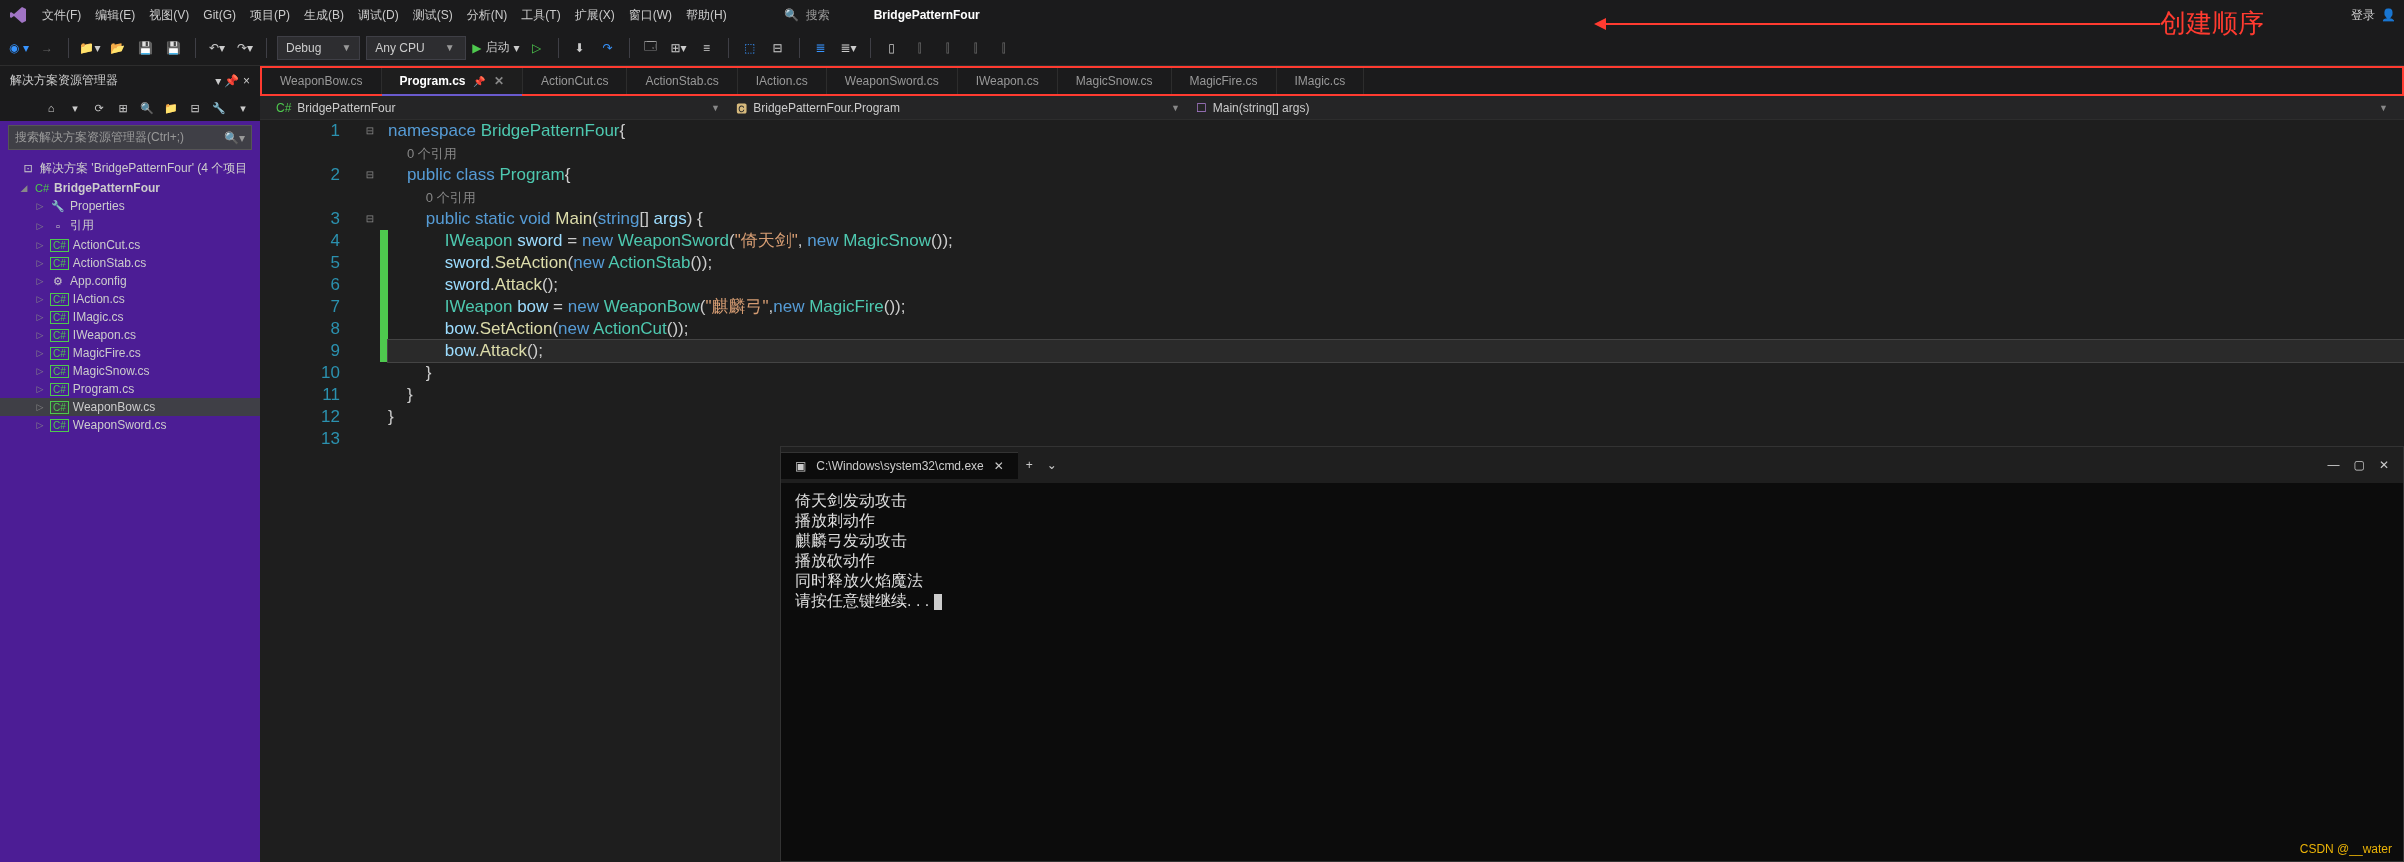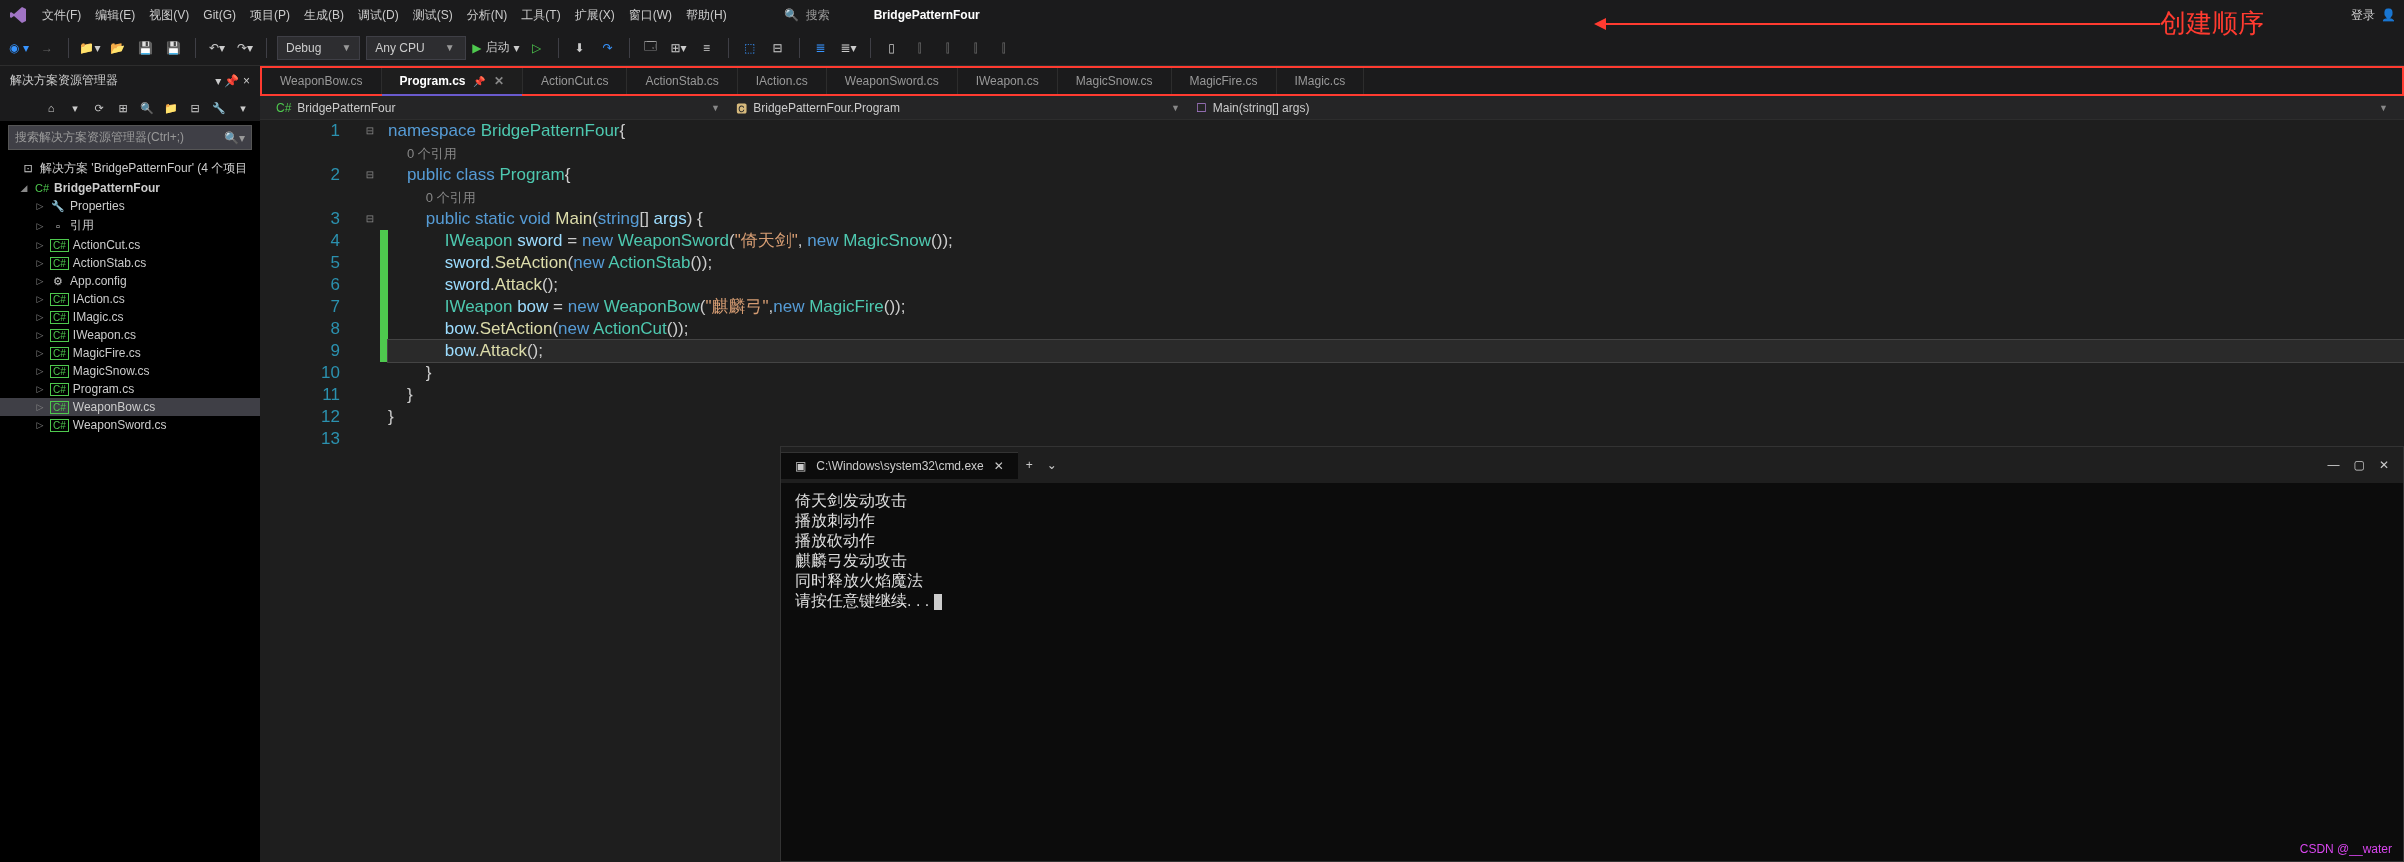--- a/index.html
+++ b/index.html
@@ -15,21 +15,21 @@
 .annot .arrow { width:560px; height:2px; background:#ff3b30; position:relative; }
 .annot .arrow::before { content:""; position:absolute; left:-12px; top:-5px; border:6px solid transparent; border-right:12px solid #ff3b30; }
 .toolbar { height:36px; display:flex; align-items:center; padding:0 8px; background:#1b1b1c; gap:6px; border-bottom:1px solid #2d2d2d; }
 .tbtn { width:22px; height:22px; display:flex; align-items:center; justify-content:center; color:#ccc; }
 .combo { background:#2d2d30; border:1px solid #3f3f46; padding:2px 8px; color:#ccc; display:flex; align-items:center; gap:20px; height:24px; }
 .combo .chev { color:#999; font-size:10px; }
 .run-btn { display:flex; align-items:center; gap:4px; color:#ccc; }
 .run-btn .tri { color:#4ec94e; }
 .sep { width:1px; height:20px; background:#3f3f46; margin:0 4px; }
 .main { display:flex; height:calc(100% - 66px); }
-.sidebar { width:260px; background:#000000; display:flex; flex-direction:column; }
+.sidebar { width:260px; background:#4c1d95; display:flex; flex-direction:column; }
 .side-title { padding:6px 10px; background:#1b1b1c; color:#ccc; display:flex; justify-content:space-between; align-items:center; }
 .side-tools { display:flex; gap:6px; padding:4px 8px; justify-content:flex-end; background:#1b1b1c; }
 .side-tools span { width:18px; height:18px; display:flex; align-items:center; justify-content:center; color:#ccc; font-size:11px; }
 .side-search { margin:4px 8px; background:#3f3f46; border:1px solid #555; padding:3px 6px; color:#999; display:flex; align-items:center; justify-content:space-between; }
 .tree { padding:4px 0; overflow:auto; }
 .tree-row { display:flex; align-items:center; padding:2px 4px; gap:4px; color:#ccc; cursor:pointer; }
 .tree-row.sel { background:#3f3f46; }
 .tree-row .exp { width:12px; text-align:center; color:#888; font-size:9px; }
 .tree-row .ico { width:16px; text-align:center; font-size:11px; }
 .tree-row.d1 { padding-left:18px; }
@@ -64,21 +64,21 @@
 .var { color:#9cdcfe; }
 .pun { color:#ccc; }
 .terminal { position:absolute; left:520px; top:380px; right:0; bottom:0; background:#0c0c0c; border:1px solid #333; display:flex; flex-direction:column; }
 .term-head { height:36px; background:#1f1f1f; display:flex; align-items:center; }
 .term-tab { background:#0c0c0c; padding:6px 14px; display:flex; align-items:center; gap:10px; color:#ccc; border-top:1px solid #333;}
 .term-tab .x { color:#ccc; }
 .term-ctrl { margin-left:8px; display:flex; gap:14px; color:#ccc; }
 .term-sys { margin-left:auto; display:flex; gap:14px; padding-right:14px; color:#ccc; }
 .term-body { padding:8px 14px; color:#ddd; font-family:"NSimSun",monospace; font-size:16px; line-height:20px; }
 .cursor { display:inline-block; width:8px; height:16px; background:#ccc; vertical-align:middle; }
-.watermark { position:absolute; right:12px; bottom:6px; color:#d946ef; font-size:12px; }
+.watermark { position:absolute; right:12px; bottom:6px; color:#eab308; font-size:12px; }
 .live { position:absolute; right:8px; top:40px; color:#999; font-size:13px;margin-top:48px; }
 </style>
 </head>
 <body>
 
 <div class="menubar">
   <span class="logo">
       <svg width="18" height="18" viewBox="0 0 18 18">
         <path d="M13 1 L17 3 V15 L13 17 L5 10 L2 12 L1 11 V7 L2 6 L5 8 L13 1 Z" fill="#a074c4"></path>
       </svg>
@@ -396,22 +396,22 @@
         </div>
         <div class="term-sys">
           <span>—</span>
           <span>▢</span>
           <span>✕</span>
         </div>
       </div>
       <div class="term-body" id="term-body">
           <div>倚天剑发动攻击</div>
           <div>播放刺动作</div>
+          <div>麒麟弓发动攻击</div>
           <div>播放砍动作</div>
-          <div>麒麟弓发动攻击</div>
           <div>同时释放火焰魔法</div>
           <div>请按任意键继续. . . <span class="cursor"></span></div>
         </div>
     </div>
   </div>
 </div>
 
 <div class="watermark">CSDN @__water</div>
 
 </body></html>

